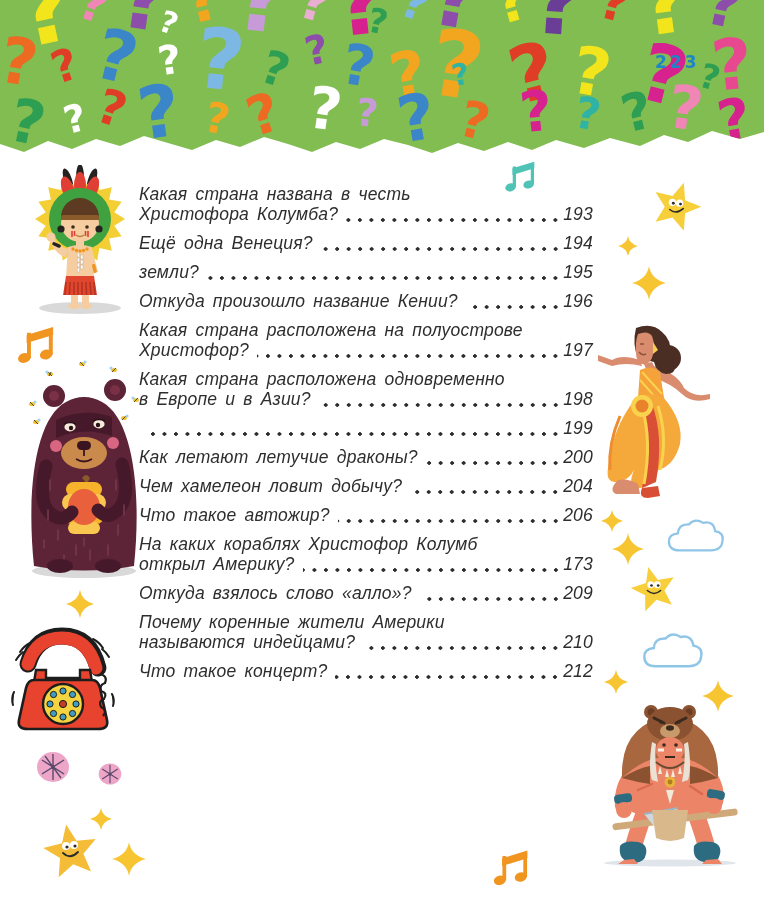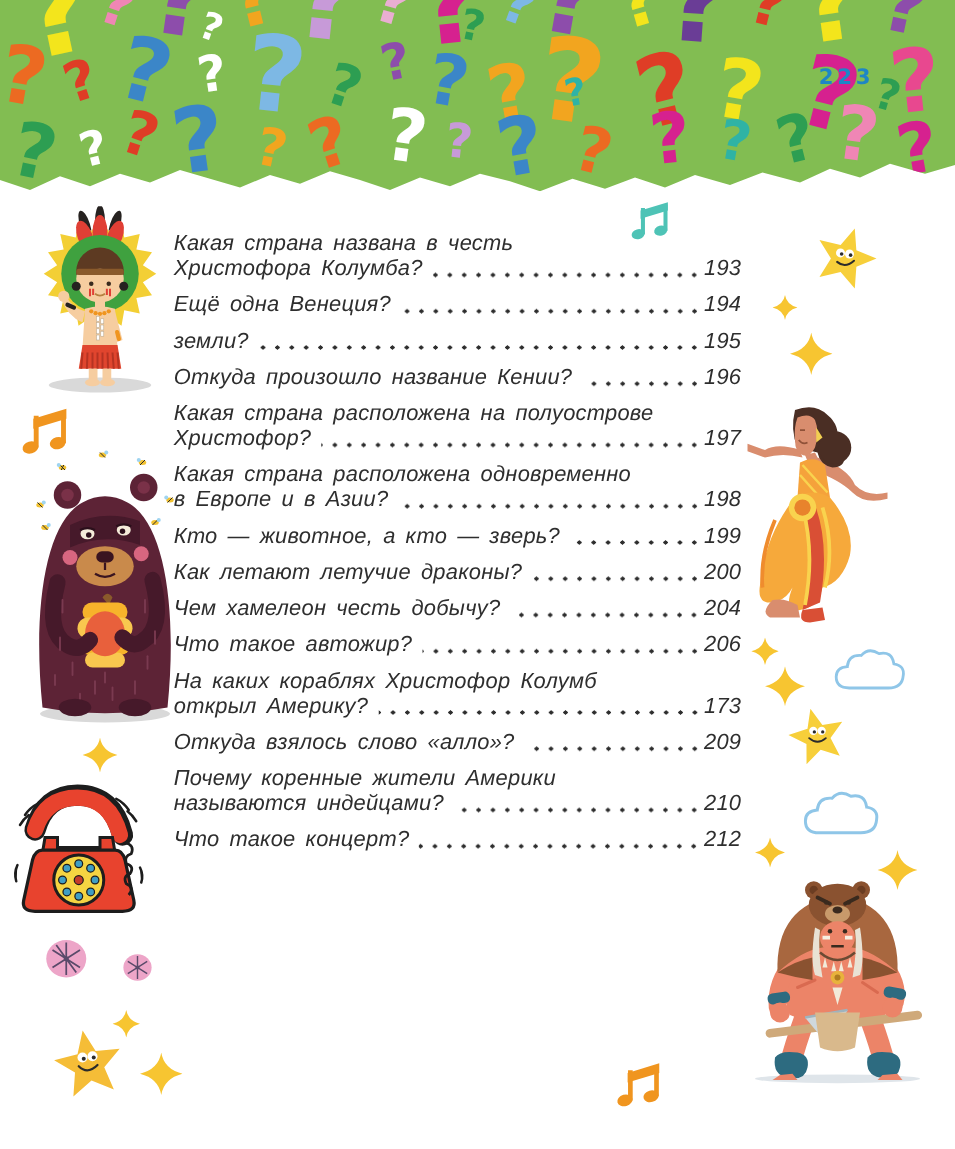--- a/index.html
+++ b/index.html
@@ -139,39 +139,38 @@
       <div class="toc-line">Какая страна расположена одновременно</div>
         <div class="toc-line toc-line-last">
         <span class="toc-text">в Европе и в Азии?</span>
         <span class="toc-dots"></span>
         <span class="toc-page">198</span>
       </div>
     </div>
 
     <div class="toc-entry">
       <div class="toc-line toc-line-last">
-        <span class="toc-text">Кто — животное, а кто — зверь?</span>
         <span class="toc-dots"></span>
         <span class="toc-page">199</span>
       </div>
     </div>
 
     <div class="toc-entry">
       <div class="toc-line toc-line-last">
         <span class="toc-text">Как летают летучие драконы?</span>
         <span class="toc-dots"></span>
         <span class="toc-page">200</span>
       </div>
     </div>
 
 
 
     <div class="toc-entry">
       <div class="toc-line toc-line-last">
-        <span class="toc-text">Чем хамелеон честь добычу?</span>
+        <span class="toc-text">Чем хамелеон ловит добычу?</span>
         <span class="toc-dots"></span>
         <span class="toc-page">204</span>
       </div>
     </div>
 
     <div class="toc-entry">
       <div class="toc-line toc-line-last">
         <span class="toc-text">Что такое автожир?</span>
         <span class="toc-dots"></span>
         <span class="toc-page">206</span>

